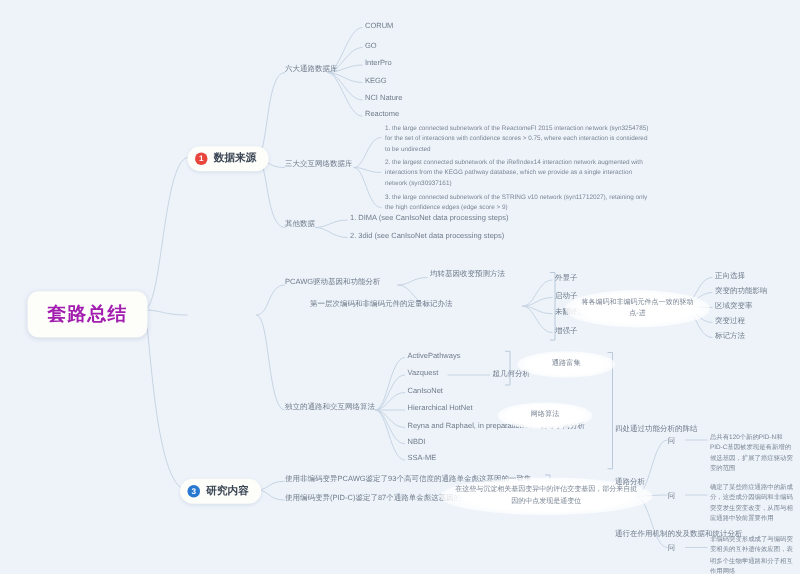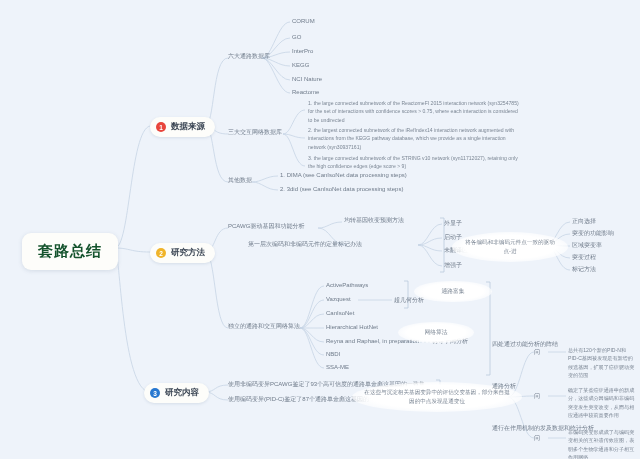--- a/index.html
+++ b/index.html
@@ -18,21 +18,21 @@
 
   .node{position:absolute;white-space:nowrap;}
 
   
   .root{
     left:22px;top:233px;
     padding:9px 16px;
     background:#fdfdfa;
     border-radius:9px;
     box-shadow:0 1px 4px rgba(90,110,140,.18);
-    font-size:15px;font-weight:bold;color:#14532d;
+    font-size:15px;font-weight:bold;color:#a21caf;
     letter-spacing:1px;
   }
 
   
   .pill{
     display:flex;align-items:center;gap:5px;
     padding:4px 10px 4px 6px;
     background:#fdfdfa;
     border-radius:11px;
     box-shadow:0 1px 3px rgba(90,110,140,.16);
@@ -139,26 +139,20 @@
 
 <div class="node root">套路总结</div>
 
 <div class="node" style="left:150px;top:117px;">
   <div class="pill">
     <span class="badge" style="background:#e8453c">1</span>
     <span>数据来源</span>
   </div>
 </div>
 
-<div class="node" style="left:150px;top:243px;">
-  <div class="pill">
-    <span class="badge" style="background:#f0b429">2</span>
-    <span>研究方法</span>
-  </div>
-</div>
 
 <div class="node" style="left:144px;top:383px;">
   <div class="pill">
     <span class="badge" style="background:#2878d0">3</span>
     <span>研究内容</span>
   </div>
 </div>
 
 <div class="node lbl" style="left:228px;top:52px;">六大通路数据库</div>
 <div class="node lbl" style="left:228px;top:128px;">三大交互网络数据库</div>

